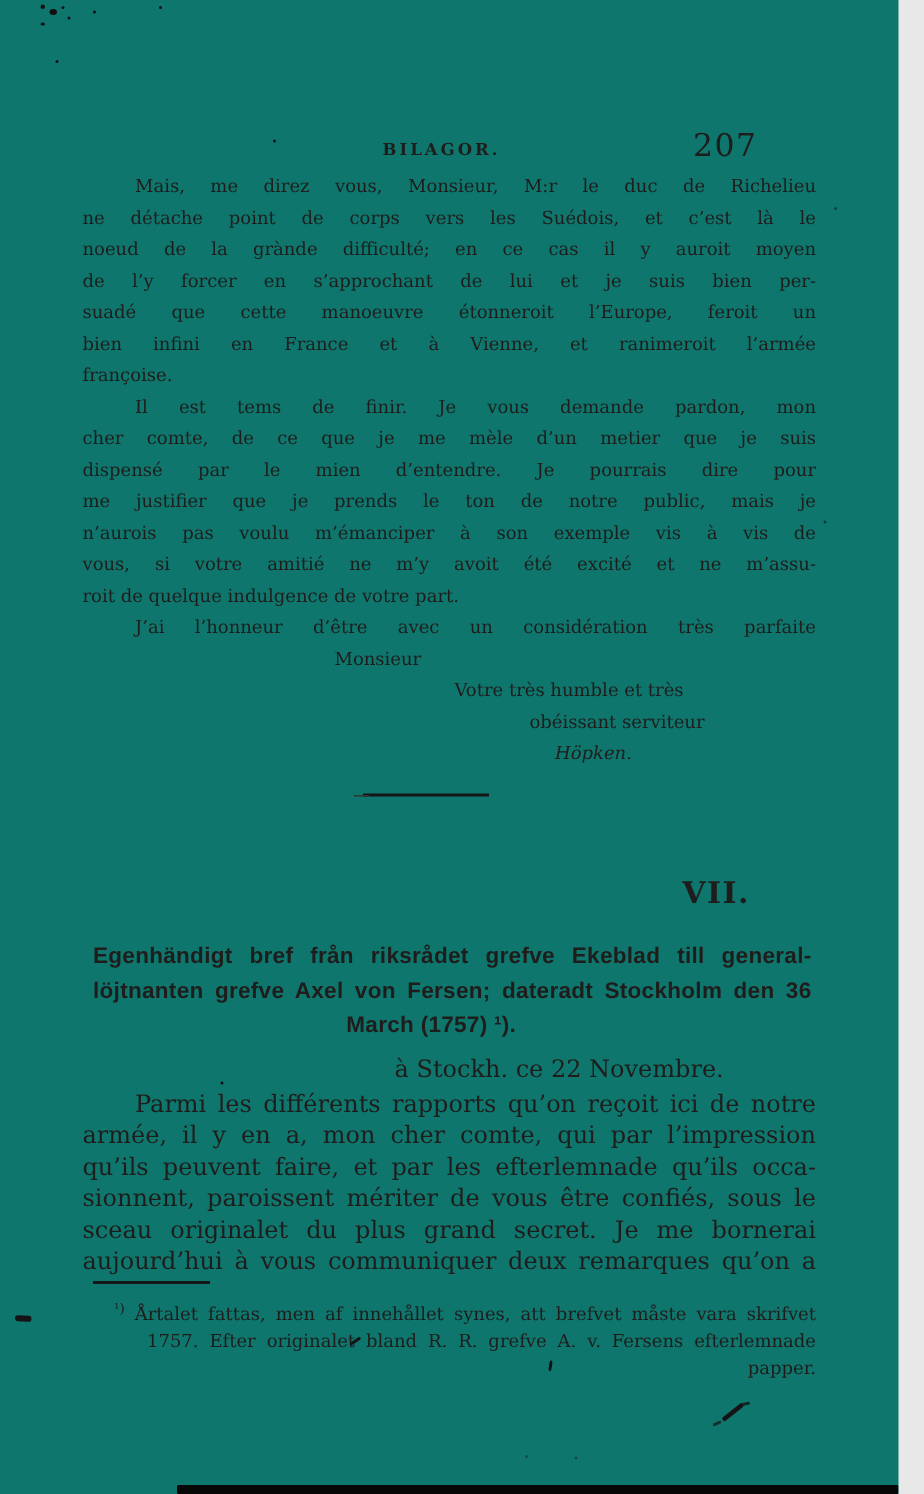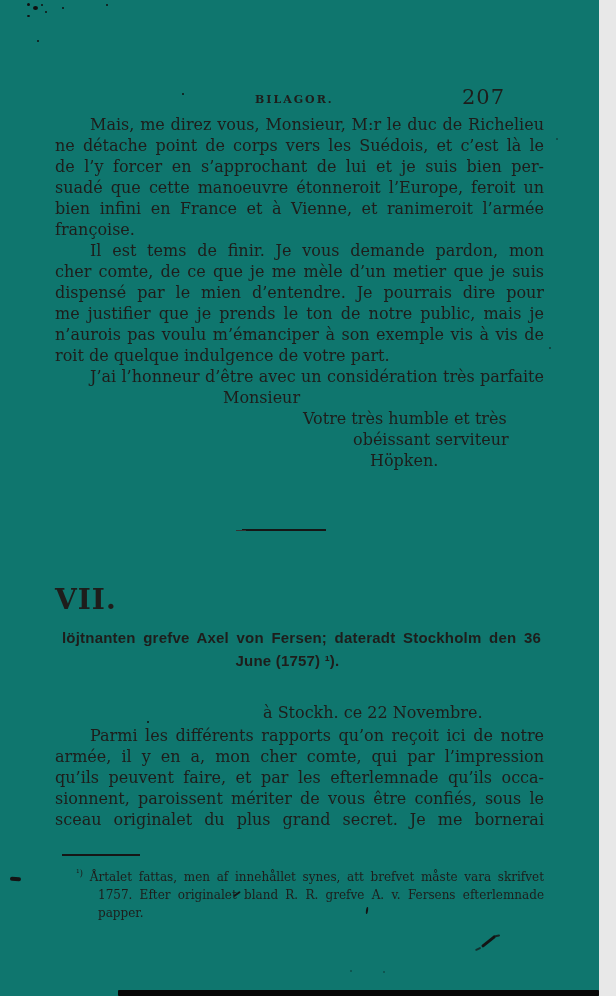--- a/index.html
+++ b/index.html
@@ -16,46 +16,46 @@
     position:absolute;left:255px;top:93px;
     font-size:11px;font-weight:bold;letter-spacing:2px;
   }
   .page-number{
     position:absolute;left:462px;top:85px;
     font-size:21px;letter-spacing:1px;
   }
   
   .body-col{
     position:absolute;left:55px;top:114px;width:489px;
-    font-size:16px;line-height:21px;
+    font-size:12px;line-height:21px;
   }
   .ln{white-space:nowrap;}
   .jl{
     white-space:normal;
     text-align:justify;text-align-last:justify;
     text-justify:inter-word;
   }
   .indent{text-indent:35px;}
   .sal{padding-left:168px;}
   .vale1{padding-left:248px;}
   .vale2{padding-left:298px;}
-  .sig{padding-left:315px;}
+  .sig{padding-left:315px;font-style:italic;}
   
   .divider{
     position:absolute;left:242px;top:529px;width:84px;height:2px;
     background:#161616;
   }
   .divider:before{
     content:"";position:absolute;left:-6px;top:1px;width:10px;height:1px;background:#333;
   }
   
   .section-number{
     position:absolute;left:55px;top:583px;width:489px;
-    text-align:left;padding-right:44px;box-sizing:border-box;
-    font-size:28px;font-weight:bold;letter-spacing:1px;
+    text-align:right;padding-right:44px;box-sizing:border-box;
+    font-size:20px;font-weight:bold;letter-spacing:1px;
   }
   .section-heading{
     position:absolute;left:62px;top:626px;width:479px;
     font-family:"Liberation Sans", sans-serif;
     font-weight:bold;font-size:15px;line-height:23px;
     letter-spacing:0.2px;
   }
   .heading-last{
     text-align:center;text-align-last:center;padding-right:28px;
   }
@@ -70,76 +70,80 @@
   }
   
   .footnote-rule{
     position:absolute;left:62px;top:854px;width:78px;height:2px;background:#161616;
   }
   .footnote{
     position:absolute;left:76px;top:864px;width:468px;
     font-size:12px;line-height:18px;
   }
   .fn-marker{font-size:9px;vertical-align:5px;}
-  .fn-cont{padding-left:22px;}
+  .fn-cont{padding-left:22px;text-align:right;}
   
   .speck{position:absolute;background:#101010;border-radius:50%;}
   .stroke{position:absolute;background:#141414;border-radius:2px;}
   .bottom-bar{
     position:absolute;left:118px;top:990px;width:481px;height:6px;
     background:#070707;border-radius:1px;
   }
 </style>
 </head>
 <body>
 
 <div class="page">
 
   <div class="running-title">BILAGOR.</div>
   <div class="page-number">207</div>
 
   <div class="body-col">
     <div class="jl indent">Mais, me direz vous, Monsieur, M:r le duc de Richelieu</div>
     <div class="jl">ne détache point de corps vers les Suédois, et c’est là le</div>
+    <div class="jl">noeud de la grànde difficulté; en ce cas il y auroit moyen</div>
     <div class="jl">de l’y forcer en s’approchant de lui et je suis bien per-</div>
     <div class="jl">suadé que cette manoeuvre étonneroit l’Europe, feroit un</div>
     <div class="jl">bien infini en France et à Vienne, et ranimeroit l’armée</div>
     <div class="ln">françoise.</div>
 
     <div class="jl indent">Il est tems de finir.  Je vous demande pardon, mon</div>
     <div class="jl">cher comte, de ce que je me mèle d’un metier que je suis</div>
     <div class="jl">dispensé par le mien d’entendre.  Je pourrais dire pour</div>
     <div class="jl">me justifier que je prends le ton de notre public, mais je</div>
     <div class="jl">n’aurois pas voulu m’émanciper à son exemple vis à vis de</div>
+    <div class="jl">vous, si votre amitié ne m’y avoit été excité et ne m’assu-</div>
     <div class="ln">roit de quelque indulgence de votre part.</div>
 
     <div class="jl indent">J’ai l’honneur d’être avec un considération très parfaite</div>
     <div class="ln sal">Monsieur</div>
     <div class="ln vale1">Votre très humble et très</div>
     <div class="ln vale2">obéissant serviteur</div>
     <div class="ln sig">Höpken.</div>
   </div>
 
   <div class="divider"></div>
 
   <div class="section-number">VII.</div>
 
   <div class="section-heading">
+    <div class="jl">Egenhändigt bref från riksrådet grefve Ekeblad till general-</div>
     <div class="jl">löjtnanten grefve Axel von Fersen; dateradt Stockholm den 36</div>
-    <div class="ln heading-last">June (1757) ¹).</div>
+    <div class="ln heading-last">March (1757) ¹).</div>
   </div>
 
   <div class="dateline">à Stockh. ce 22 Novembre.</div>
 
   <div class="para3">
     <div class="jl indent">Parmi les différents rapports qu’on reçoit ici de notre</div>
     <div class="jl">armée, il y en a, mon cher comte, qui par l’impression</div>
     <div class="jl">qu’ils peuvent faire, et par les efterlemnade qu’ils occa-</div>
     <div class="jl">sionnent, paroissent mériter de vous être confiés, sous le</div>
     <div class="jl">sceau originalet du plus grand secret.  Je me bornerai</div>
+    <div class="jl">aujourd’hui à vous communiquer deux remarques qu’on a</div>
   </div>
 
   <div class="footnote-rule"></div>
   <div class="footnote">
     <div class="jl"><span class="fn-marker">¹)</span> <span>Årtalet fattas, men af innehållet synes, att brefvet måste vara skrifvet</span></div>
     <div class="jl fn-cont">1757.  Efter originalet bland R. R. grefve A. v. Fersens efterlemnade</div>
     <div class="ln fn-cont">papper.</div>
   </div>
 
   <div class="speck" style="left:27px;top:3px;width:3px;height:3px;"></div>

